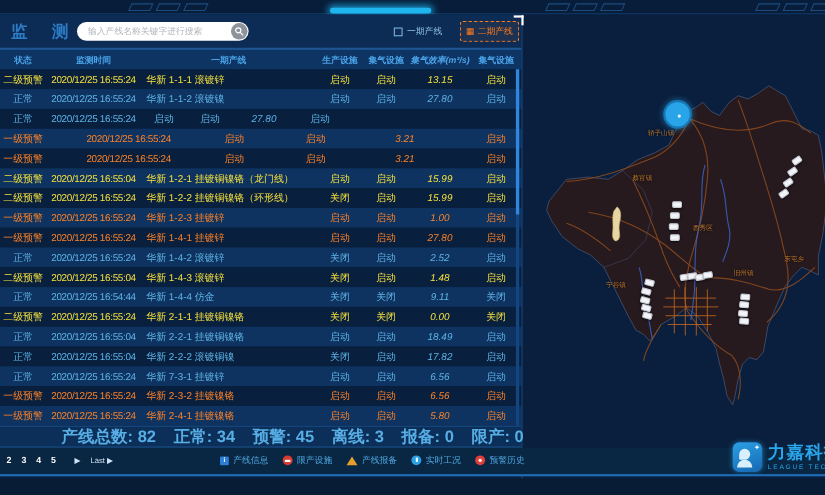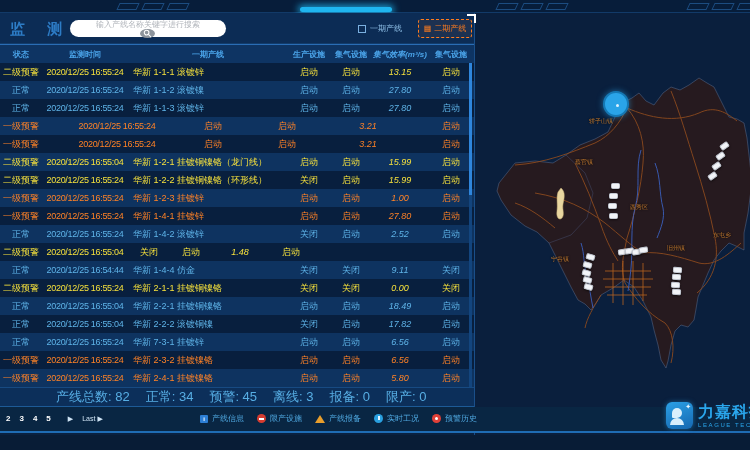--- a/index.html
+++ b/index.html
@@ -15,21 +15,21 @@
   .deco-g { position:absolute; top:3px; height:7px; display:flex; gap:5px; }
   .deco-g span { display:block; width:20px; border:1px solid #1c4c80; transform:skewX(-25deg); }
   .glow-bar { position:absolute; left:300px; top:7px; width:92px; height:5px;
     border-radius:3px; background:#1fb6f0; box-shadow:0 0 7px 2px rgba(31,182,240,.8); }
   
   .header { position:absolute; top:13px; left:0; width:474px; height:31px;
     background:#0c2c55; border-bottom:1px solid #123c6c; }
   .page-title { position:absolute; left:10px; top:7px; font-size:15px; font-weight:bold;
     color:#2d7cc6; letter-spacing:9px; }
   .search-box { position:absolute; left:70px; top:7px; width:156px; height:17px;
-    background:#fff; border-radius:9px; display:flex; align-items:center;flex-direction:column; }
+    background:#fff; border-radius:9px; display:flex; align-items:center; }
   .search-box input { flex:1; border:none; outline:none; background:transparent;
     font-size:8px; color:#555; padding:0 4px 0 10px; font-family:"Liberation Sans",sans-serif; }
   .search-box input::placeholder { color:#b0b4ba; }
   .search-btn { width:15px; height:15px; margin-right:1px; border:none; border-radius:50%;
     background:#8d949c; display:flex; align-items:center; justify-content:center; cursor:pointer; }
   .phase1 { position:absolute; left:358px; top:10px; display:flex; align-items:center; gap:4px;
     cursor:pointer; }
   .phase1 .box { width:8px; height:8px; border:1px solid #7ab0e0; background:transparent; }
   .phase1 .lbl { font-size:8px; color:#8fc0e8; }
   .phase2-btn { position:absolute; left:418px; top:6px; width:54px; height:19px;
@@ -52,21 +52,21 @@
   .trow .c-name { text-align:left; padding-left:5px; }
   .bg-dark { background:#081f3e; } .bg-light { background:#0e3360; }
   .lv-warn2 { color:#f6e13c; } .lv-warn1 { color:#ff8226;justify-content:space-between; } .lv-normal { color:#5fb4e8; }
   .scroll-track { position:absolute; left:469px; top:63px; width:3px; height:324px;
     background:#13457e; cursor:pointer; }
   .scroll-thumb { position:absolute; left:0; top:0; width:3px; height:132px; background:#2f86dc; }
   
   .summary { position:absolute; top:387px; left:0; width:474px; height:20px;
     background:#0c2f5a; border-top:1px solid #174a82; border-bottom:1px solid #1d5a96;
     display:flex; align-items:center; padding-left:56px; }
-  .summary .sitem { font-size:13px; color:#57aee4; margin-right:16px; white-space:nowrap; }
+  .summary .sitem { font-size:15px; color:#57aee4; margin-right:16px; white-space:nowrap;font-weight:bold; }
   
   .bottombar { position:absolute; top:407px; left:0; width:750px; height:26px;
     background:#092643; border-bottom:2px solid #1f6cb4; }
   .pager { position:absolute; left:6px; top:7px; display:flex; align-items:center; gap:9px; }
   .page-btn { font-size:8px; font-weight:bold; color:#fff; background:none; border:none;
     cursor:pointer; font-family:"Liberation Sans",sans-serif; }
   .next-btn { font-size:7px; color:#cfe4f5; background:none; border:none; cursor:pointer; margin-left:8px;}
   .last-btn { font-size:7px; color:#cfe4f5; background:none; border:none; cursor:pointer; }
   .legend { position:absolute; left:200px; top:6px; display:flex; align-items:center; gap:13px; }
   .litem { display:flex; align-items:center; gap:4px; cursor:pointer; }
@@ -261,21 +261,20 @@
         <div class="c-time">2020/12/25 16:55:24</div>
         <div class="c-name">华新 1-1-2 滚镀镍</div>
         <div class="c-prod">启动</div>
         <div class="c-gas">启动</div>
         <div class="c-eff">27.80</div>
         <div class="c-treat">启动</div>
       </div>
       <div class="trow lv-normal bg-dark">
         <div class="c-status">正常</div>
         <div class="c-time">2020/12/25 16:55:24</div>
-        <div class="c-name">华新 1-1-3 滚镀锌</div>
         <div class="c-prod">启动</div>
         <div class="c-gas">启动</div>
         <div class="c-eff">27.80</div>
         <div class="c-treat">启动</div>
       </div>
       <div class="trow lv-warn1 bg-light">
         <div class="c-status">一级预警</div>
         <div class="c-time">2020/12/25 16:55:24</div>
         <div class="c-prod">启动</div>
         <div class="c-gas">启动</div>
@@ -331,20 +330,21 @@
         <div class="c-time">2020/12/25 16:55:24</div>
         <div class="c-name">华新 1-4-2 滚镀锌</div>
         <div class="c-prod">关闭</div>
         <div class="c-gas">启动</div>
         <div class="c-eff">2.52</div>
         <div class="c-treat">启动</div>
       </div>
       <div class="trow lv-warn2 bg-dark">
         <div class="c-status">二级预警</div>
         <div class="c-time">2020/12/25 16:55:04</div>
+        <div class="c-name">华新 1-4-3 滚镀锌</div>
         <div class="c-prod">关闭</div>
         <div class="c-gas">启动</div>
         <div class="c-eff">1.48</div>
         <div class="c-treat">启动</div>
       </div>
       <div class="trow lv-normal bg-light">
         <div class="c-status">正常</div>
         <div class="c-time">2020/12/25 16:54:44</div>
         <div class="c-name">华新 1-4-4 仿金</div>
         <div class="c-prod">关闭</div>

